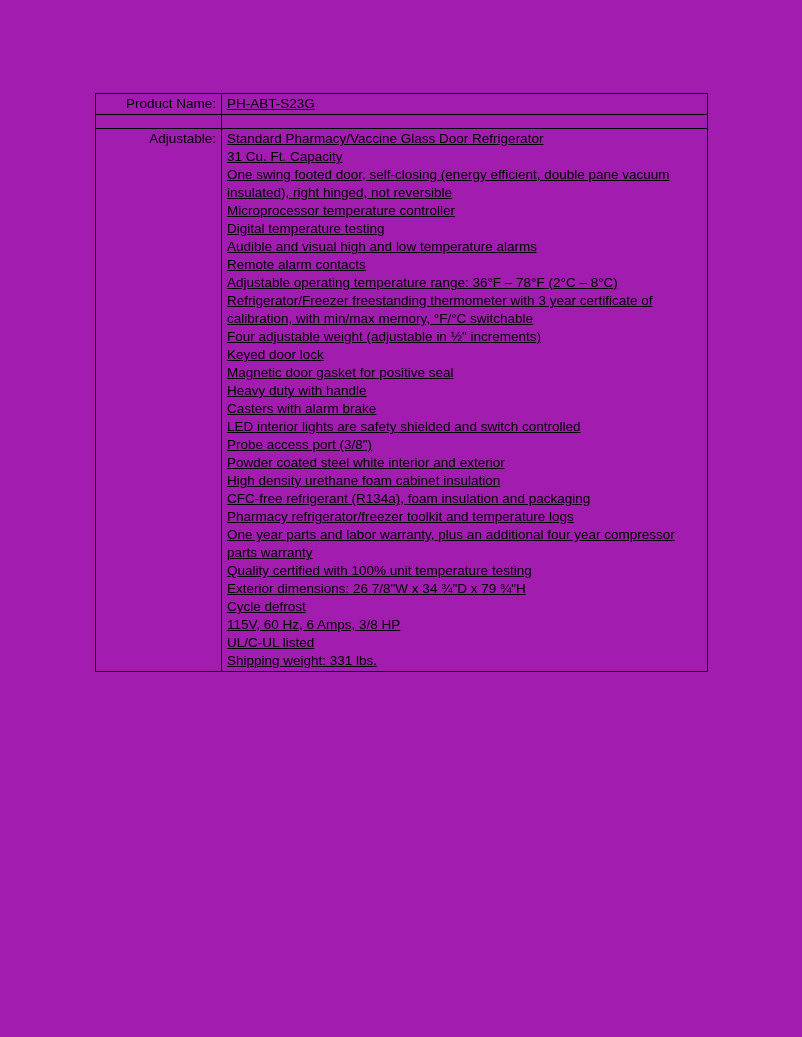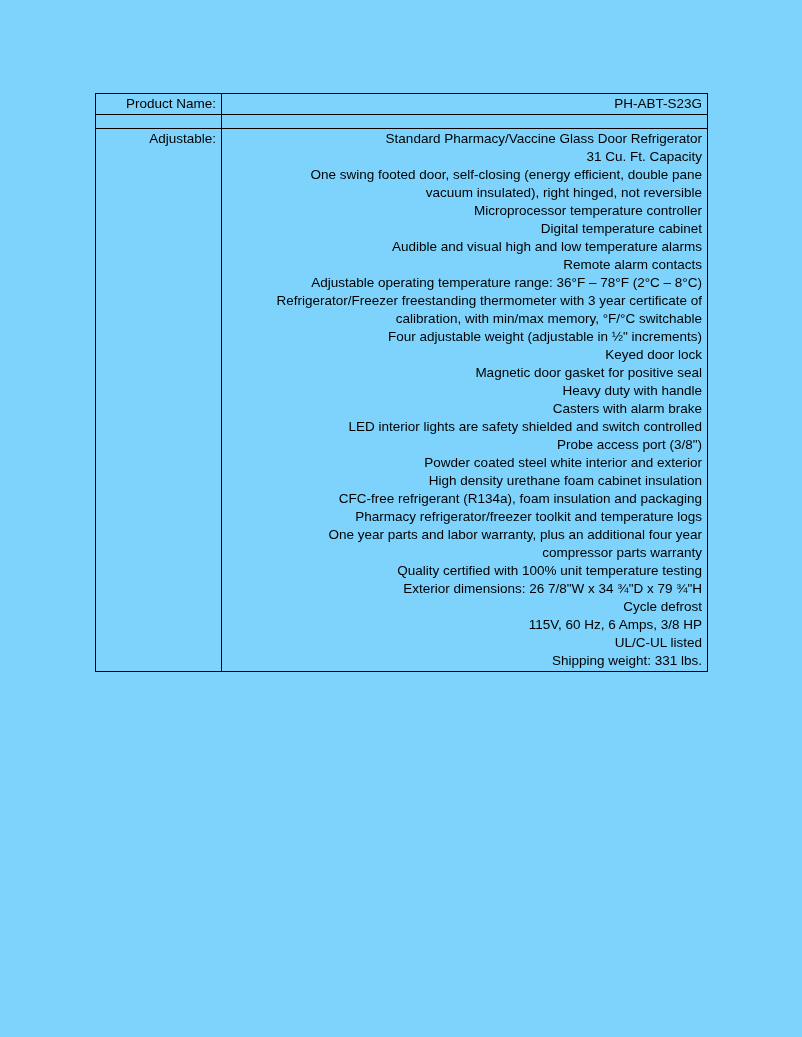--- a/index.html
+++ b/index.html
@@ -11,21 +11,21 @@
     width: 802px;
     height: 1037px;
     font-family: "Liberation Sans", sans-serif;
     color: #000000;
     position: relative;
   }
   .page {
     position: relative;
     width: 802px;
     height: 1037px;
-    background: #7dd3fc;
+    background: #a21caf;
     overflow: hidden;
   }
   table.spec-table {
     position: absolute;
     left: 95px;
     top: 93px;
     width: 613px;
     border-collapse: collapse;
     table-layout: fixed;
   }
@@ -36,30 +36,30 @@
     font-size: 13.5px;
     line-height: 18px;
     overflow: hidden;
   }
   td.label-cell {
     width: 115px;
     text-align: right;
     white-space: nowrap;
   }
   td.value-cell {
-    text-align: right;
+    text-align: left;
+    text-decoration: underline;
   }
   tr.spacer-row td {
     height: 13px;
     padding-top: 0;
     padding-bottom: 0;
   }
   .desc-line {
     min-height: 18px;
-    margin-left: 44px;
   }
 </style>
 </head>
 <body>
 
 <div class="page">
   <table class="spec-table">
     <tbody>
         <tr>
       <td class="label-cell">Product Name:</td>
@@ -69,21 +69,21 @@
       <td class="label-cell"></td>
       <td class="value-cell"></td>
     </tr>
     <tr>
       <td class="label-cell">Adjustable:</td>
       <td class="value-cell">
             <div class="desc-line">Standard Pharmacy/Vaccine Glass Door Refrigerator</div>
             <div class="desc-line">31 Cu. Ft. Capacity</div>
             <div class="desc-line">One swing footed door, self-closing (energy efficient, double pane vacuum insulated), right hinged, not reversible</div>
             <div class="desc-line">Microprocessor temperature controller</div>
-            <div class="desc-line">Digital temperature cabinet</div>
+            <div class="desc-line">Digital temperature testing</div>
             <div class="desc-line">Audible and visual high and low temperature alarms</div>
             <div class="desc-line">Remote alarm contacts</div>
             <div class="desc-line">Adjustable operating temperature range: 36°F – 78°F (2°C – 8°C)</div>
             <div class="desc-line">Refrigerator/Freezer freestanding thermometer with 3 year certificate of calibration, with min/max memory, °F/°C  switchable</div>
             <div class="desc-line">Four adjustable weight (adjustable in ½" increments)</div>
             <div class="desc-line">Keyed door lock</div>
             <div class="desc-line">Magnetic door gasket for positive seal</div>
             <div class="desc-line">Heavy duty with handle</div>
             <div class="desc-line">Casters with alarm brake</div>
             <div class="desc-line">LED interior lights are safety shielded and switch controlled</div>

